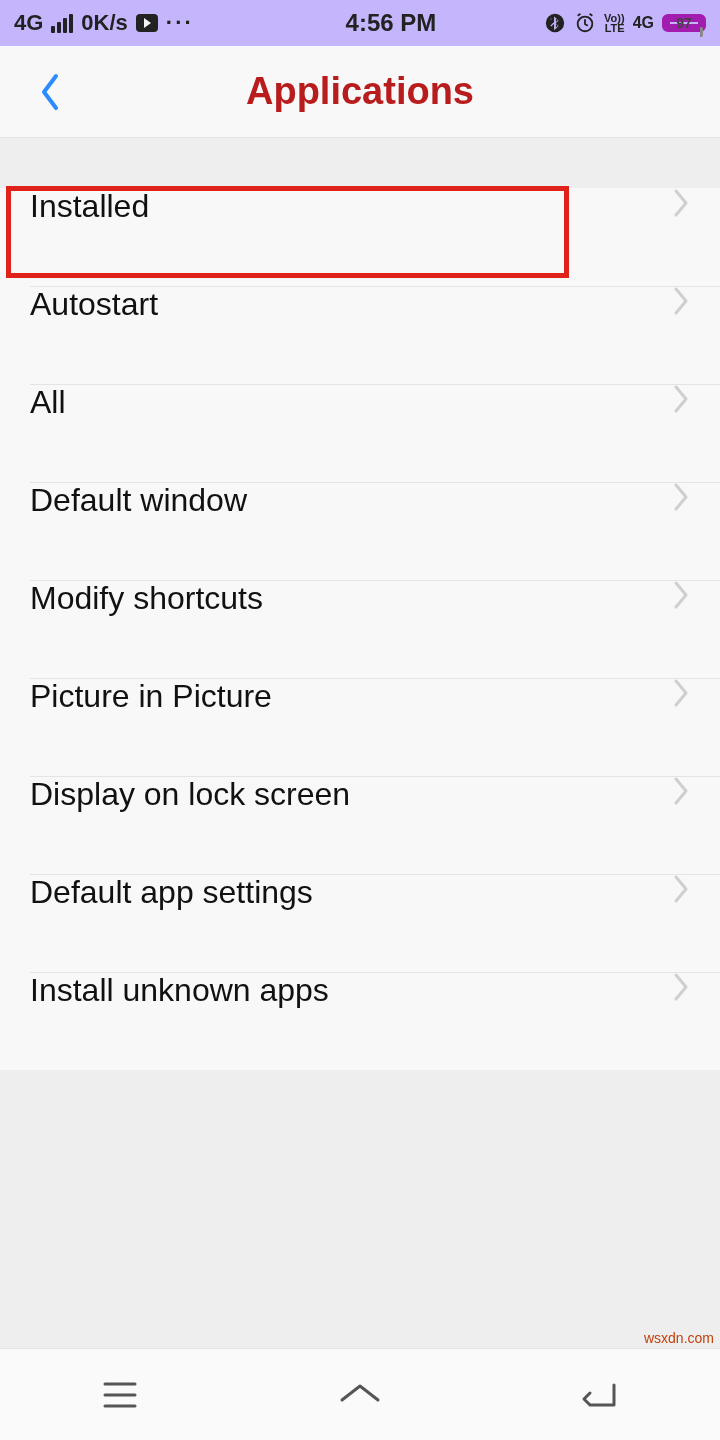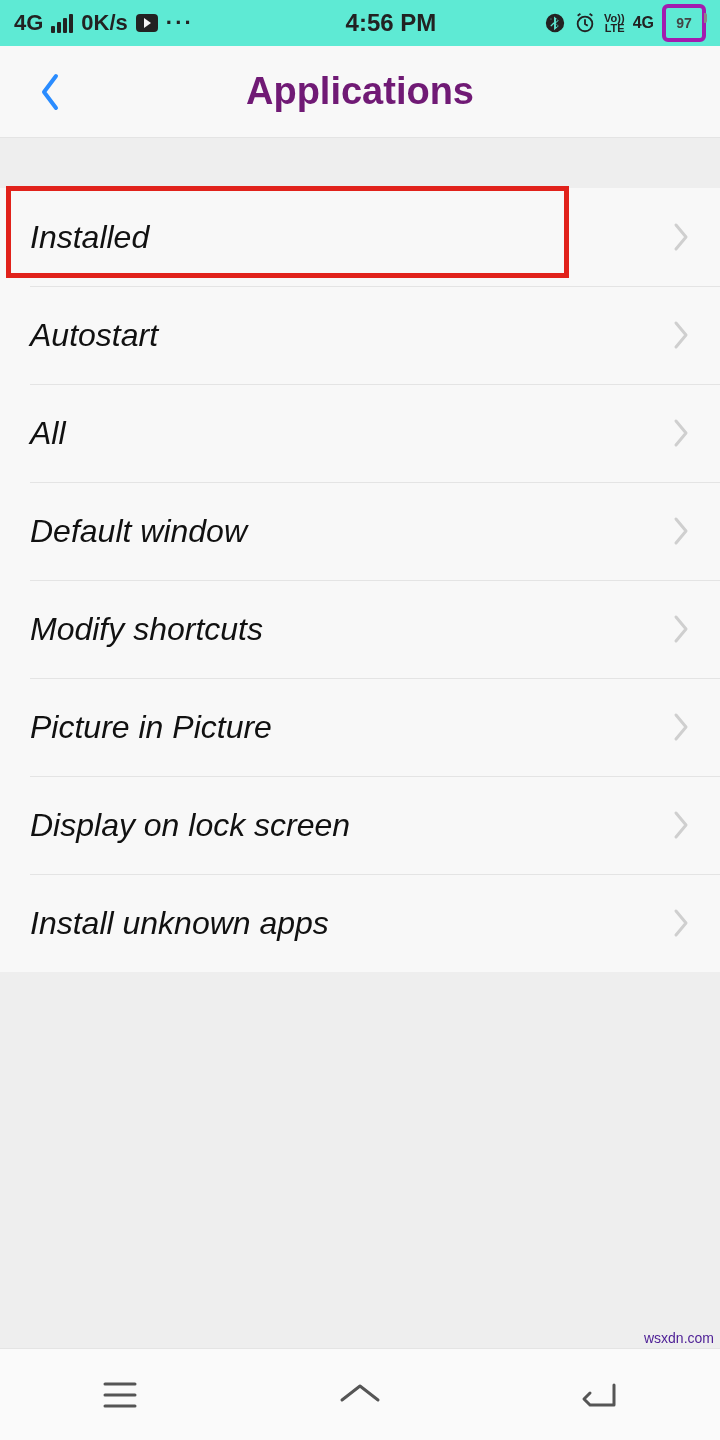--- a/index.html
+++ b/index.html
@@ -7,72 +7,71 @@
       width: 720px;
       height: 1440px;
       font-family: -apple-system, Helvetica, Arial, sans-serif;
       background: #eeeeee;
       overflow: hidden;
       position: relative;
     }
     
     .status-bar {
       height: 46px;
-      background: #5eead4;
+      background: #c4b5fd;
       display: flex;
       align-items: center;
       justify-content: space-between;
       padding: 0 14px;
       font-size: 22px;
       font-weight: 600;
       color: #222;
     }
     .status-left, .status-right { display: flex; align-items: center; gap: 8px; }
     .status-center { font-size: 24px; font-weight: 600; margin-left: 44px; }
     .signal-icon { display: inline-flex; align-items: flex-end; gap: 2px; }
     .signal-icon span { width: 4px; background: #222; display: inline-block; border-radius: 1px;}
     .signal-icon span:nth-child(1){height:7px}
     .signal-icon span:nth-child(2){height:11px}
     .signal-icon span:nth-child(3){height:15px}
     .signal-icon span:nth-child(4){height:19px}
     .yt-icon{width:22px;height:18px;background:#222;border-radius:4px;position:relative;display:inline-block}
     .yt-icon::after{content:"";position:absolute;left:8px;top:4px;border-left:7px solid #f5f5f5;border-top:5px solid transparent;border-bottom:5px solid transparent}
     .dots{font-weight:900;letter-spacing:2px}
     .volte{font-size:11px;line-height:10px;text-align:right;font-weight:700}
-    .battery{width:44px;height:38px;border:4px solid #a21caf;border-radius:6px;position:relative;display:flex;align-items:center;justify-content:center;font-size:14px;font-weight:700;color:#444}
+    .battery{width:44px;height:18px;border:8px solid #a21caf;border-radius:6px;position:relative;display:flex;align-items:center;justify-content:center;font-size:14px;font-weight:700;color:#444}
     .battery::after{content:"";position:absolute;right:-5px;top:5px;width:3px;height:10px;background:#888;border-radius:0 2px 2px 0}
     
     .header {
       height: 92px;
       background: #f8f8f8;
       display: flex;
       align-items: center;
       position: relative;
       border-bottom: 1px solid #e4e4e4;
     }
     .back-btn { position:absolute; left:30px; top:50%; transform:translateY(-50%); width:40px; height:40px; display:flex; align-items:center; justify-content:center;}
     .header-title {
       width: 100%;
       text-align: center;
       font-size: 38px;
       font-weight: 700;
-      color: #701a75;
+      color: #b91c1c;
     }
     
     .section-gap { height: 50px; background:#eeeeee; }
     
     .list { background:#f8f8f8; }
     .row {
       height: 98px;
       display:flex;
-      align-items:center;
+      align-items:flex-start;
       justify-content:space-between;
       padding: 0 30px;
       position:relative;
-      font-style:italic;
     }
     .row + .row::before{
       content:"";
       position:absolute; left:30px; right:0; top:0; height:1px; background:#e4e4e4;
     }
     .row-label { font-size: 32px; color:#111; }
     .chevron { color:#cfcfcf; }
     .highlight-box{
       position:absolute;
       border:5px solid #e1221b;
@@ -86,21 +85,21 @@
       background:#fafafa;
       border-top:1px solid #e4e4e4;
       display:flex;
       align-items:center;
       justify-content:space-around;
     }
     .nav-btn{ width:60px; height:60px; display:flex; align-items:center; justify-content:center; color:#555;}
     .watermark{
       position:absolute;
       right:6px; bottom:94px;
-      font-size:14px; color:#4c1d95;
+      font-size:14px; color:#c2410c;
       font-family: Arial, sans-serif;
     }
   </style>
 </head>
 <body>
 
 <div class="status-bar">
   <div class="status-left">
     <span>4G</span>
     <span class="signal-icon">
@@ -186,20 +185,26 @@
       </svg>
   </div>
 
   <div class="row">
     <span class="row-label">Display on lock screen</span>
     <svg class="chevron" width="18" height="30" viewBox="0 0 18 30">
         <path fill="none" stroke="currentColor" stroke-width="3" stroke-linecap="round" stroke-linejoin="round" d="M4 3l10 12L4 27"></path>
       </svg>
   </div>
 
+  <div class="row">
+    <span class="row-label">Default app settings</span>
+    <svg class="chevron" width="18" height="30" viewBox="0 0 18 30">
+        <path fill="none" stroke="currentColor" stroke-width="3" stroke-linecap="round" stroke-linejoin="round" d="M4 3l10 12L4 27"></path>
+      </svg>
+  </div>
 
 
   <div class="row">
     <span class="row-label">Install unknown apps</span>
     <svg class="chevron" width="18" height="30" viewBox="0 0 18 30">
         <path fill="none" stroke="currentColor" stroke-width="3" stroke-linecap="round" stroke-linejoin="round" d="M4 3l10 12L4 27"></path>
       </svg>
   </div>
 
 </div>

